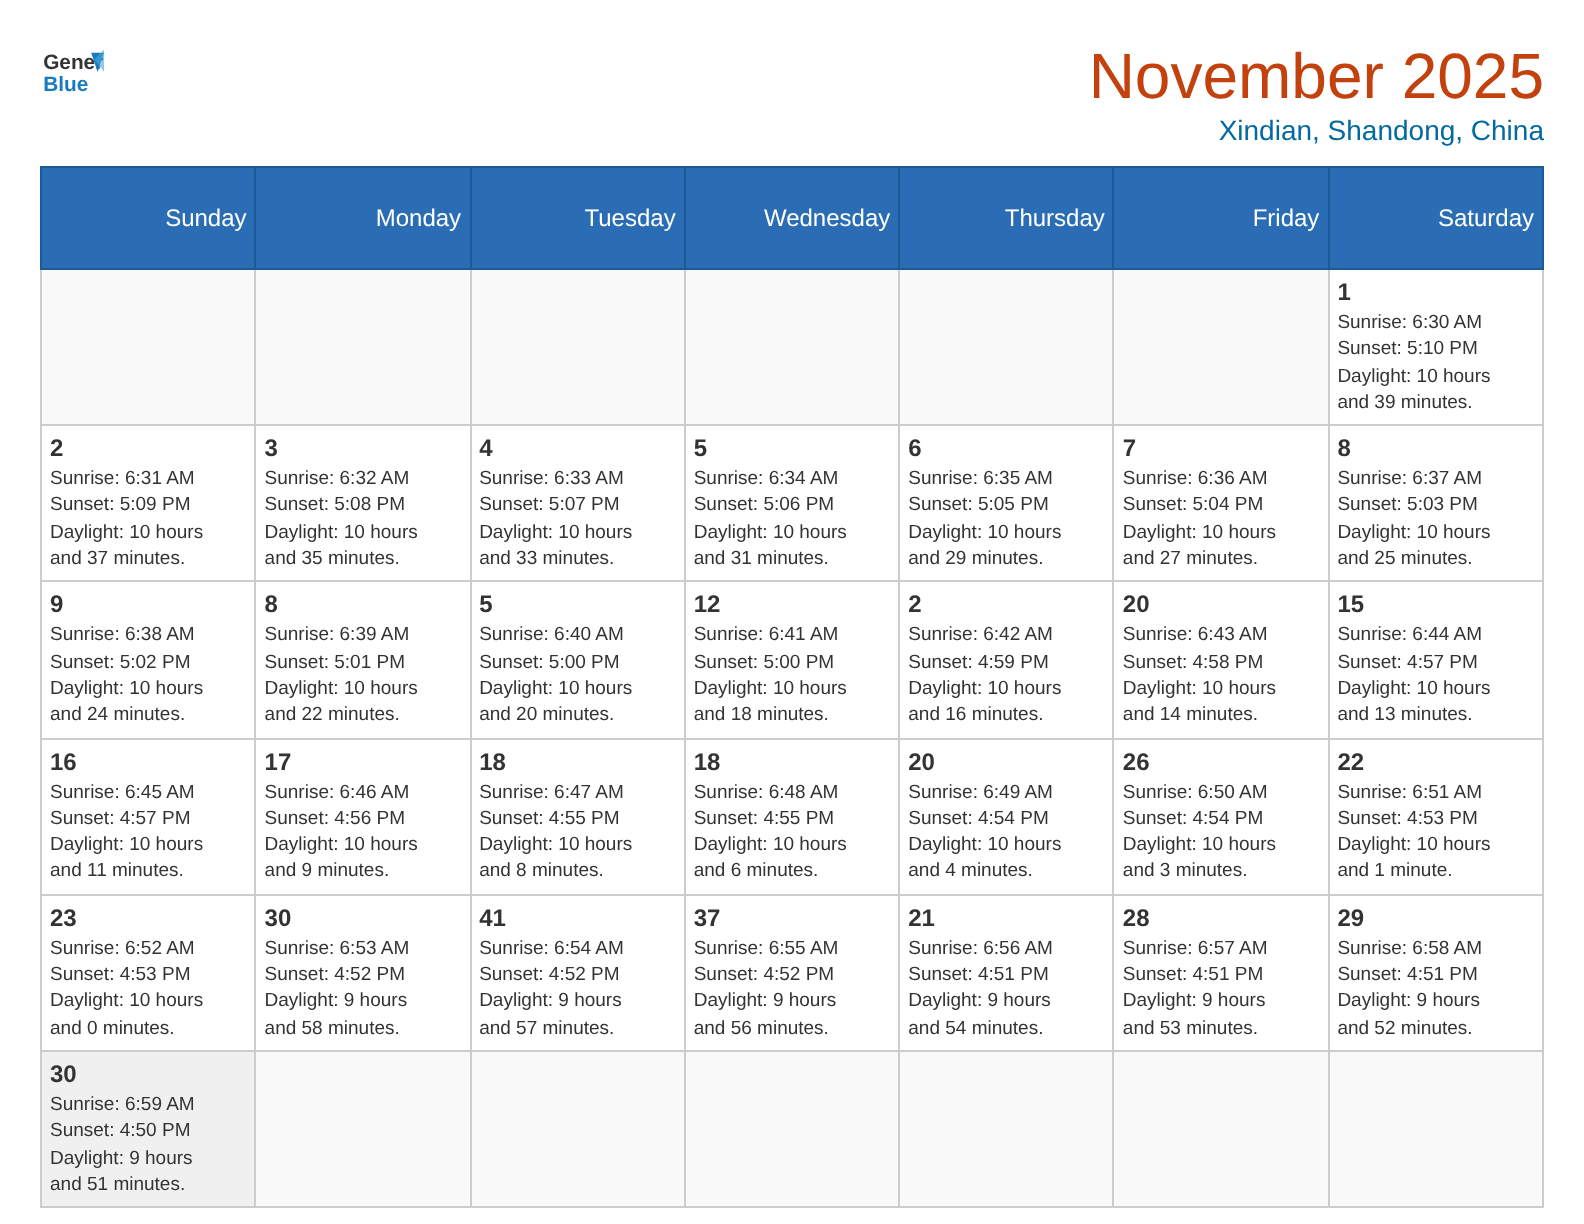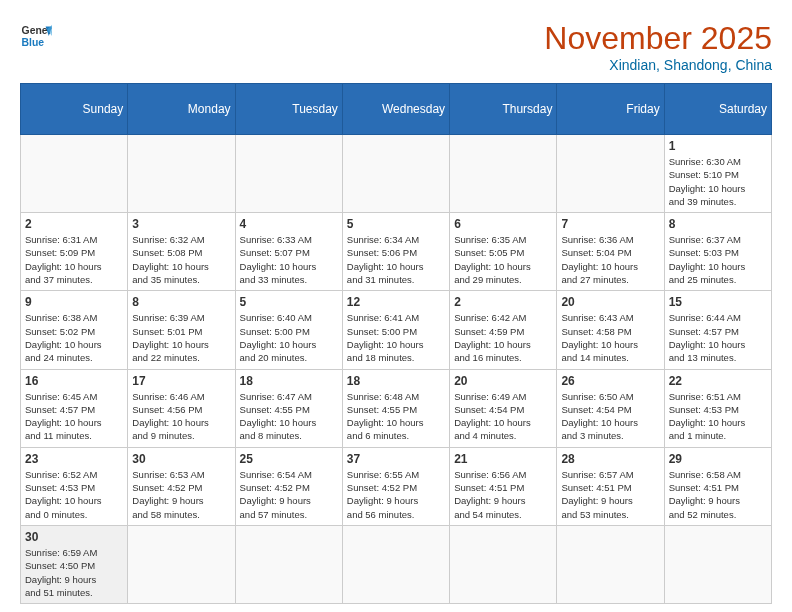--- a/index.html
+++ b/index.html
@@ -217,21 +217,21 @@
       <tr>
         <td>
           <span class="day-number">23</span>
           <div class="day-info">Sunrise: 6:52 AM<br>Sunset: 4:53 PM<br>Daylight: 10 hours<br>and 0 minutes.</div>
         </td>
         <td>
           <span class="day-number">30</span>
           <div class="day-info">Sunrise: 6:53 AM<br>Sunset: 4:52 PM<br>Daylight: 9 hours<br>and 58 minutes.</div>
         </td>
         <td>
-          <span class="day-number">25</span>
+          <span class="day-number">41</span>
           <div class="day-info">Sunrise: 6:54 AM<br>Sunset: 4:52 PM<br>Daylight: 9 hours<br>and 57 minutes.</div>
         </td>
         <td>
           <span class="day-number">37</span>
           <div class="day-info">Sunrise: 6:55 AM<br>Sunset: 4:52 PM<br>Daylight: 9 hours<br>and 56 minutes.</div>
         </td>
         <td>
           <span class="day-number">21</span>
           <div class="day-info">Sunrise: 6:56 AM<br>Sunset: 4:51 PM<br>Daylight: 9 hours<br>and 54 minutes.</div>
         </td>

